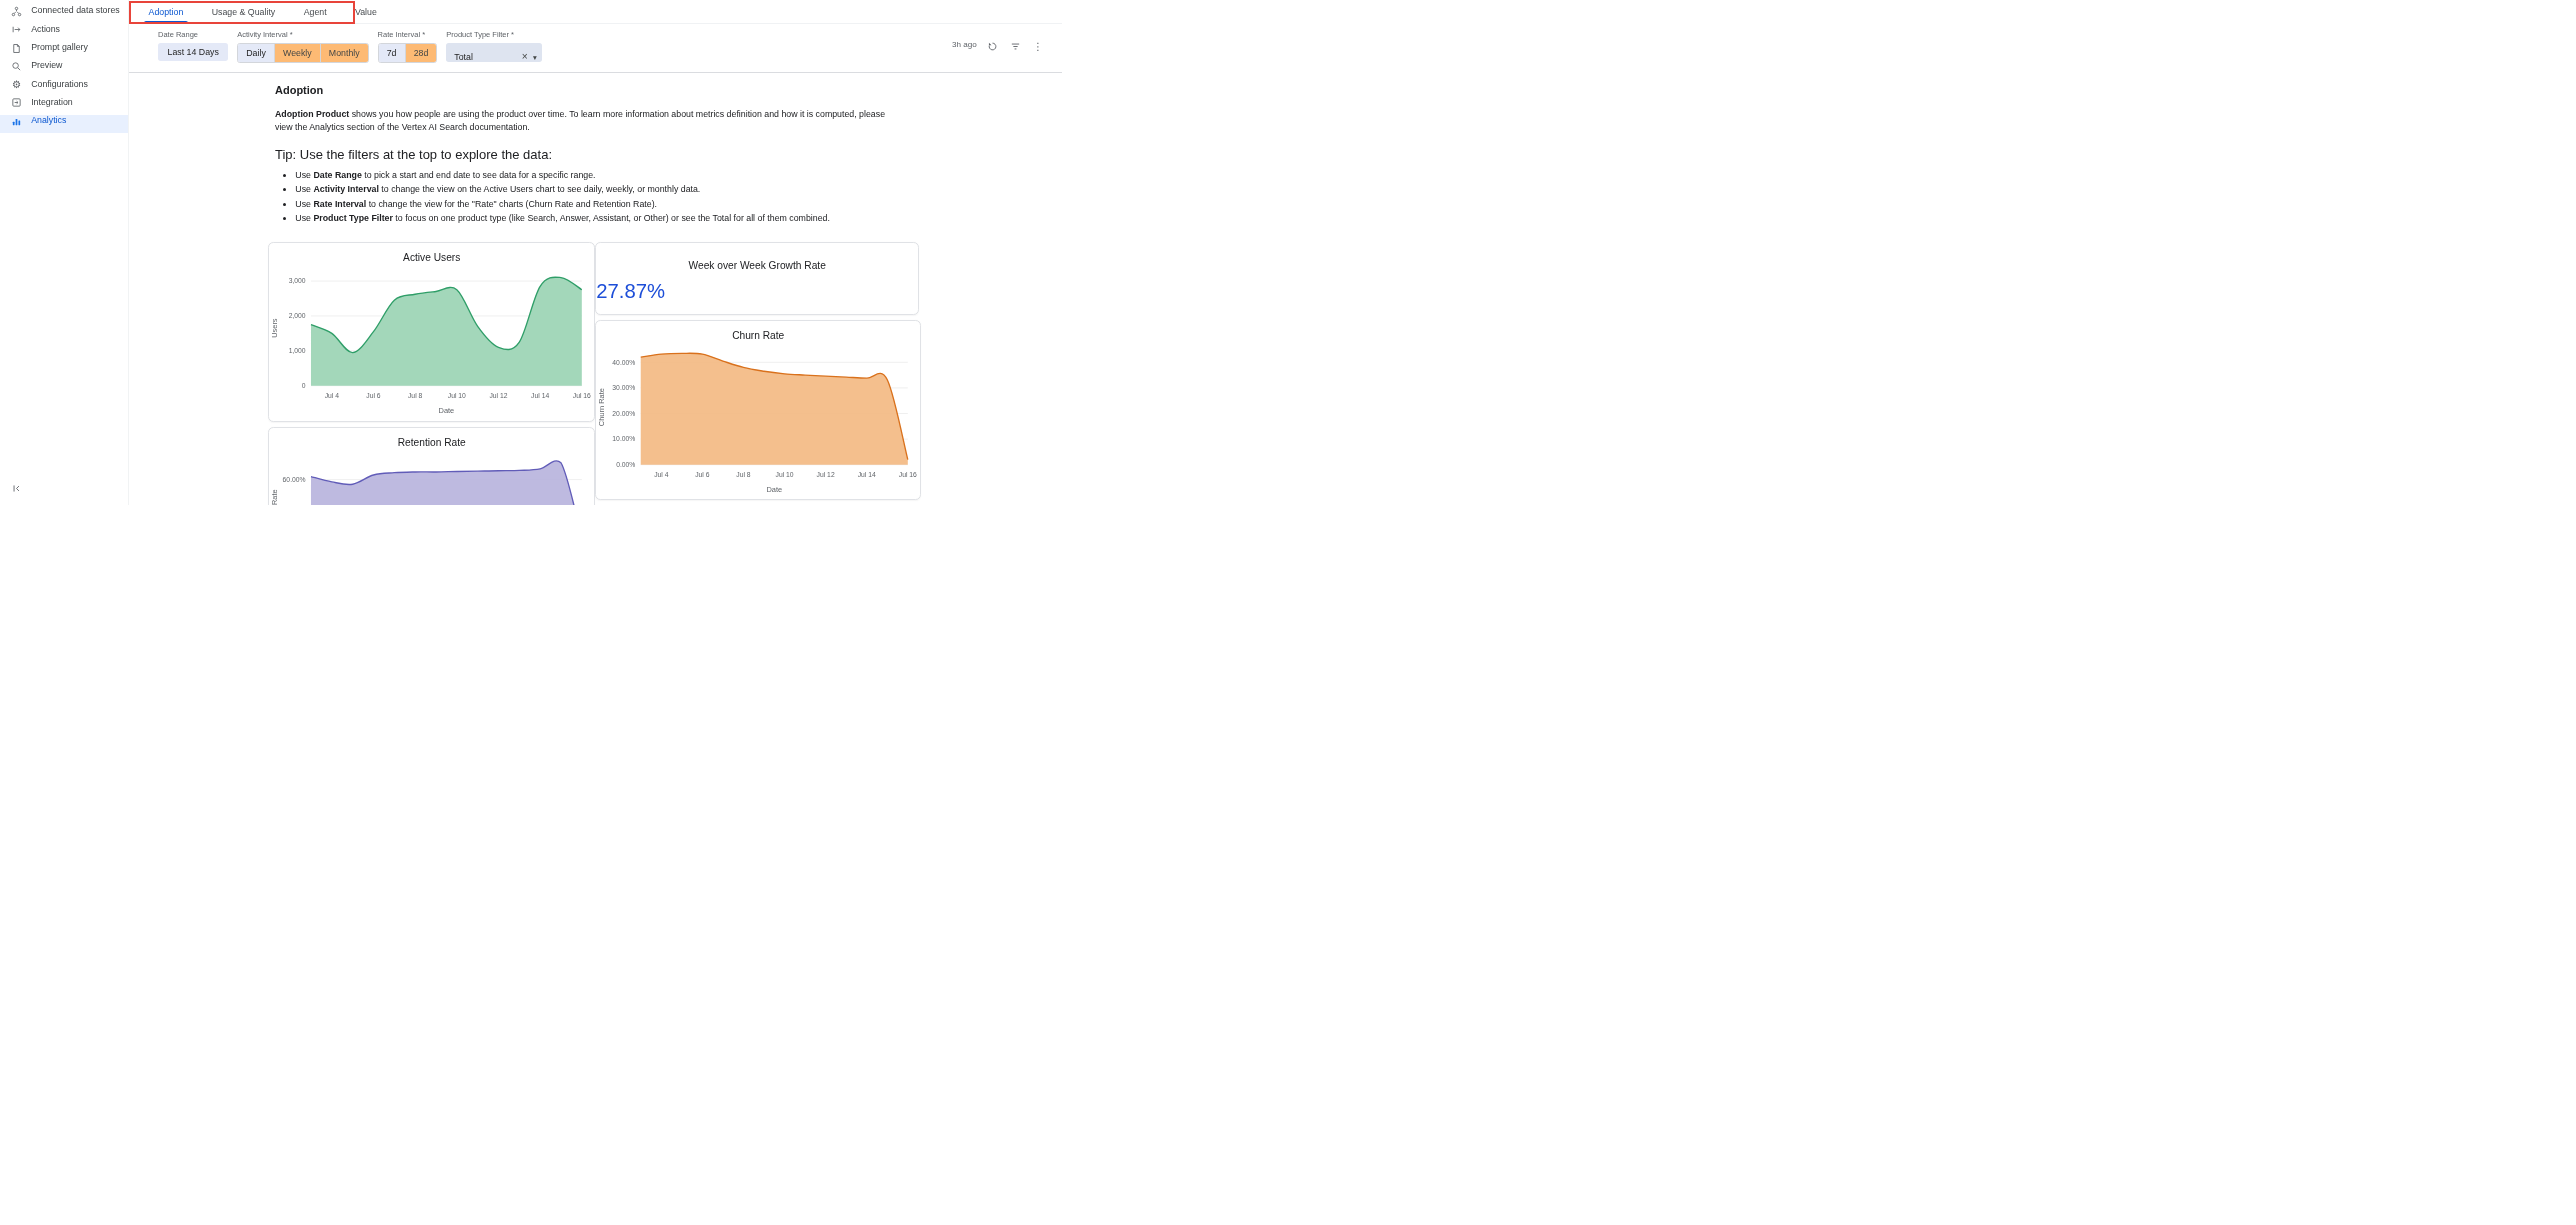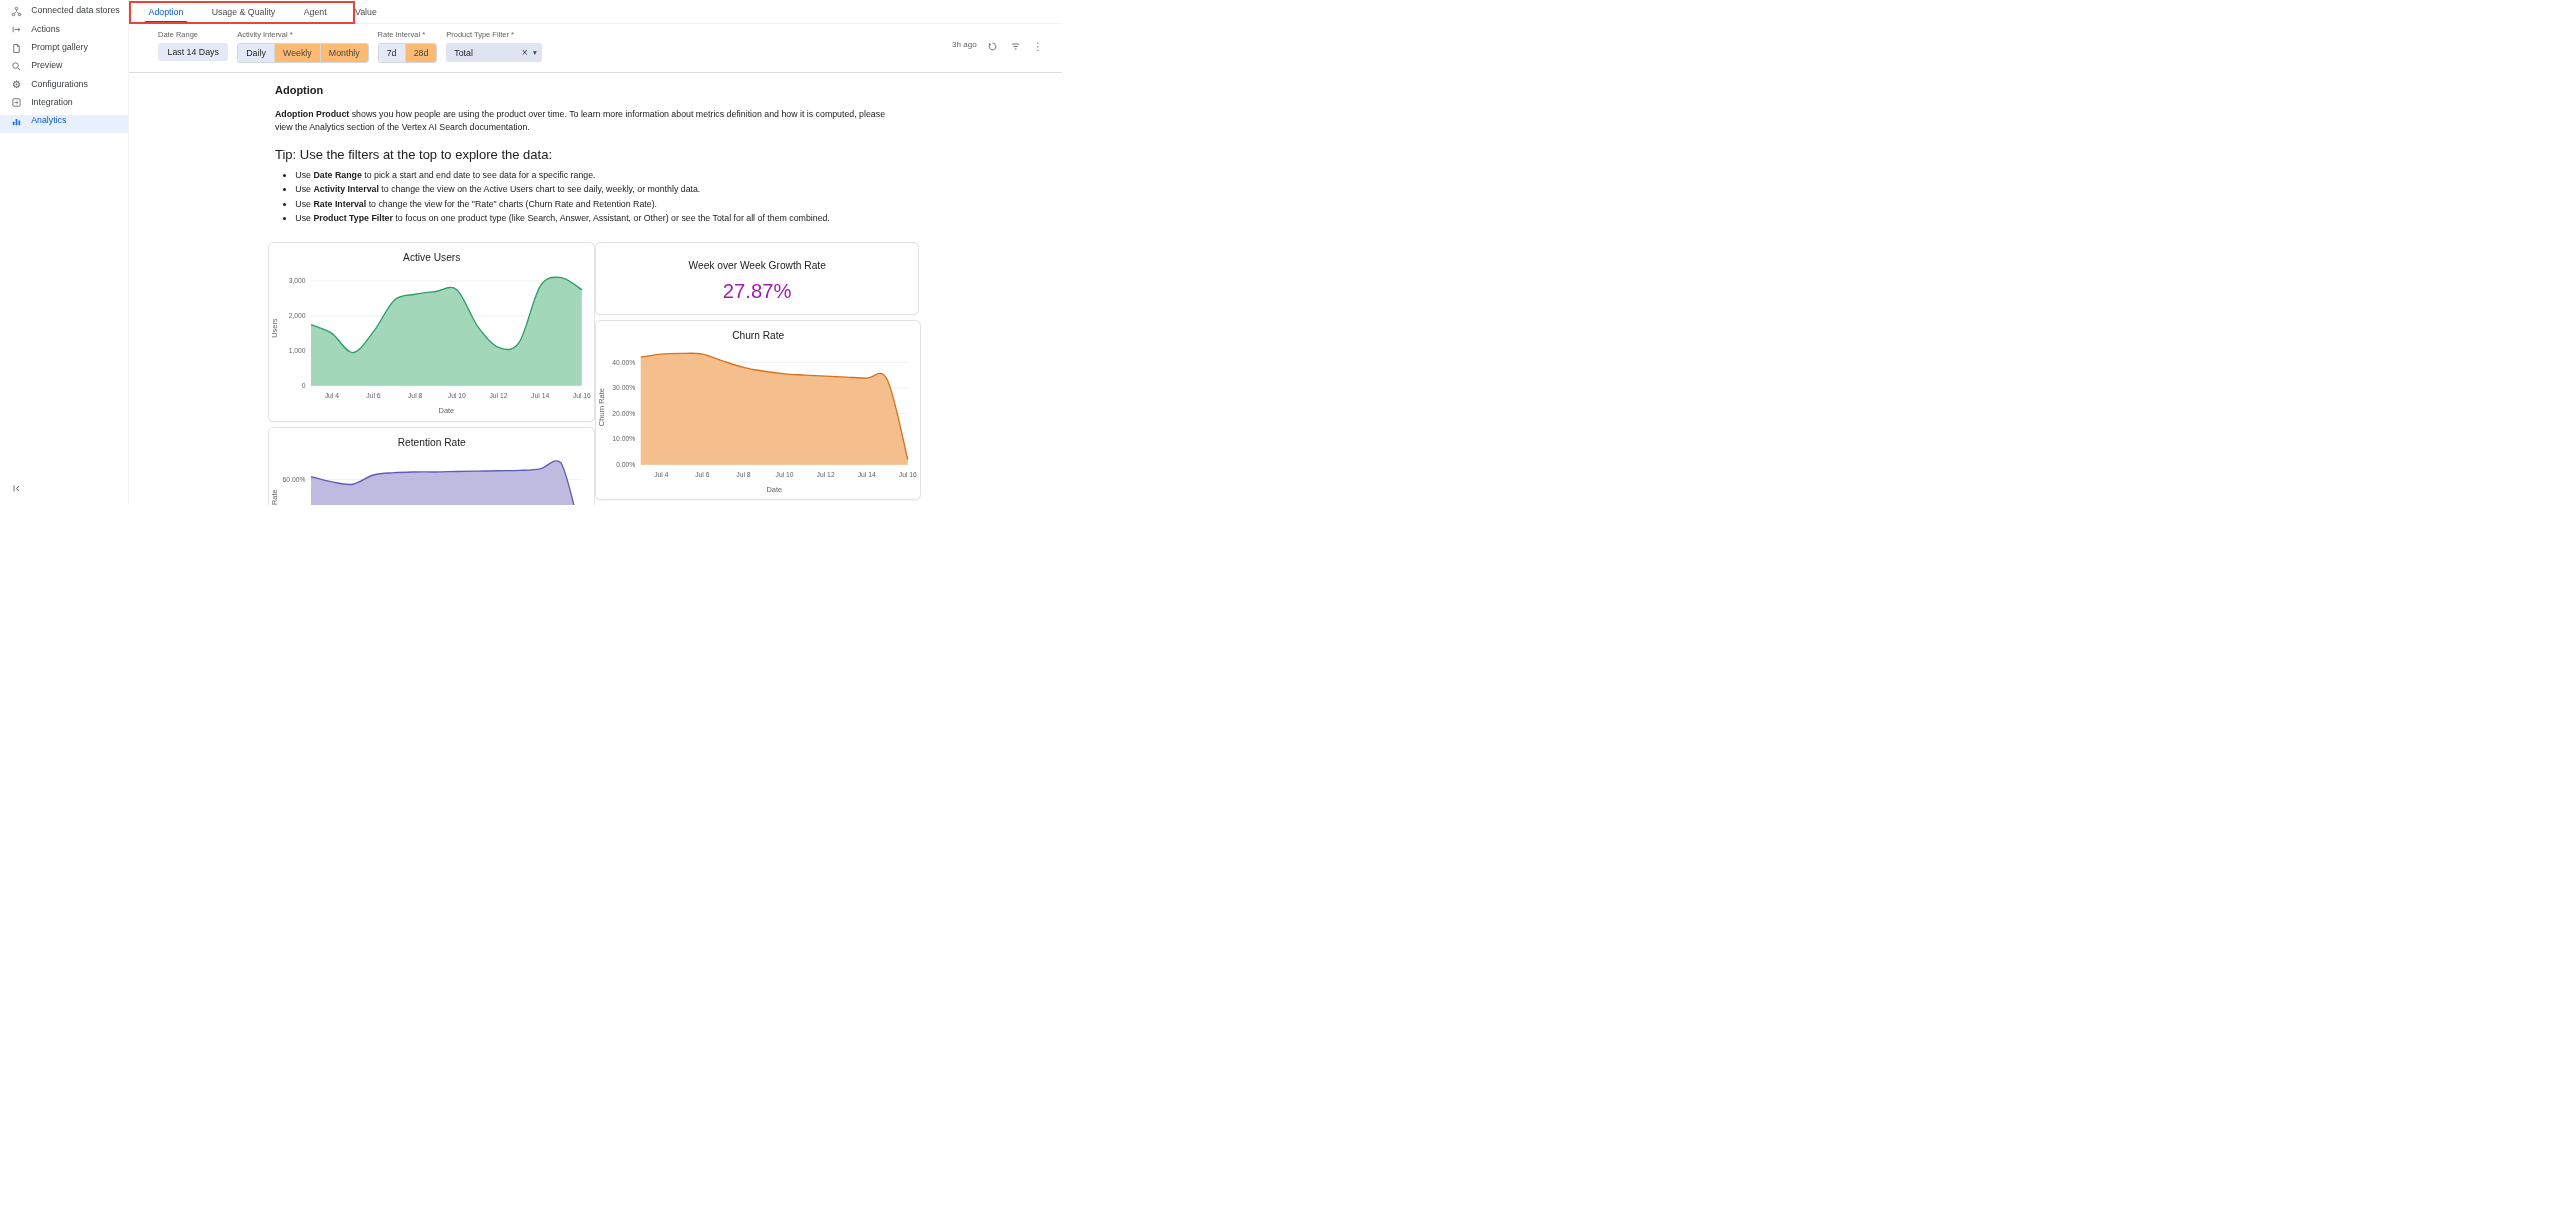--- a/index.html
+++ b/index.html
@@ -29,21 +29,21 @@
 
   
   .filters{display:flex;align-items:flex-start;gap:8.8px;padding:6.1px 17.6px 9.5px 29px;border-bottom:0.7px solid #dadce0;flex:none}
   .filter-group{display:flex;flex-direction:column;gap:4.1px}
   .filter-label{font-size:7.5px;color:#5f6368;white-space:nowrap}
   .chip{height:17.6px;padding:0 9.5px;border:none;border-radius:2.7px;background:#e4e9f7;font-size:8.8px;color:#1f1f1f;cursor:pointer;font-family:inherit}
   .toggle-group{display:flex;border:0.7px solid #d3d6db;border-radius:2.7px;overflow:hidden;background:#fff}
   .toggle{height:17.6px;padding:0 8.1px;border:none;border-left:0.7px solid #d3d6db;background:#fdba74;font-size:8.8px;color:#444746;cursor:pointer;font-family:inherit}
   .toggle:first-child{border-left:none}
   .toggle.selected{background:#e4e9f7;color:#1f1f1f}
-  .dropdown{height:19px;width:96px;display:flex;align-items:center;gap:5.4px;background:#dee4f0;border-radius:2.7px;padding:0 5.4px 0 8.1px;cursor:pointer}
+  .dropdown{height:19px;width:96px;display:flex;align-items:flex-end;gap:5.4px;background:#dee4f0;border-radius:2.7px;padding:0 5.4px 0 8.1px;cursor:pointer}
   .dropdown .dd-value{flex:1;font-size:8.8px;color:#1f1f1f}
   .dropdown .dd-clear{font-size:10.2px;color:#444746;line-height:1}
   .dropdown .dd-arrow{font-size:7.5px;color:#444746}
   .filters-right{margin-left:auto;display:flex;align-items:flex-start;gap:9px;height:19px;margin-top:9.5px}
   .refreshed{font-size:8.1px;color:#5f6368;white-space:nowrap}
   .icon-btn{background:none;border:none;color:#5f6368;cursor:pointer;padding:1.4px;display:flex;align-items:center}
   .icon-btn svg{width:11px;height:11px}
   .kebab{font-size:10.2px;color:#5f6368}
 
   
@@ -53,21 +53,21 @@
   .tip{font-size:13px;margin-top:12.2px}
   ul.tips{margin:6.8px 0 0 20.3px}
   ul.tips li{font-size:8.8px;line-height:1.4;margin-bottom:2px}
 
   .charts{display:flex;gap:0;margin:17.6px 0 0 -6.8px}
   .col{display:flex;flex-direction:column;gap:5.4px}
   .card{background:#fff;border:0.7px solid #e0e2e6;border-radius:5.4px;box-shadow:0 0.7px 1.4px rgba(0,0,0,.04)}
   .chart-card{padding:8.8px 0 3.4px}
   .card-title{text-align:center;font-size:10.2px;color:#202124;margin-bottom:2.7px}
   .growth-card{width:324px;height:73px;padding-top:17px}
-  .growth-value{text-align:center;font-size:20.3px;color:#a21caf;margin-top:9.5px}
+  .growth-value{font-size:20.3px;color:#1d4ed8;margin-top:9.5px}
   .chart{display:block}
   .chart text{fill:#5f6368}
   .chart .tick{font-size:10px}
   .chart .axis-label{font-size:11px}
 </style>
 </head>
 <body>
 
 <div class="screen">
 

